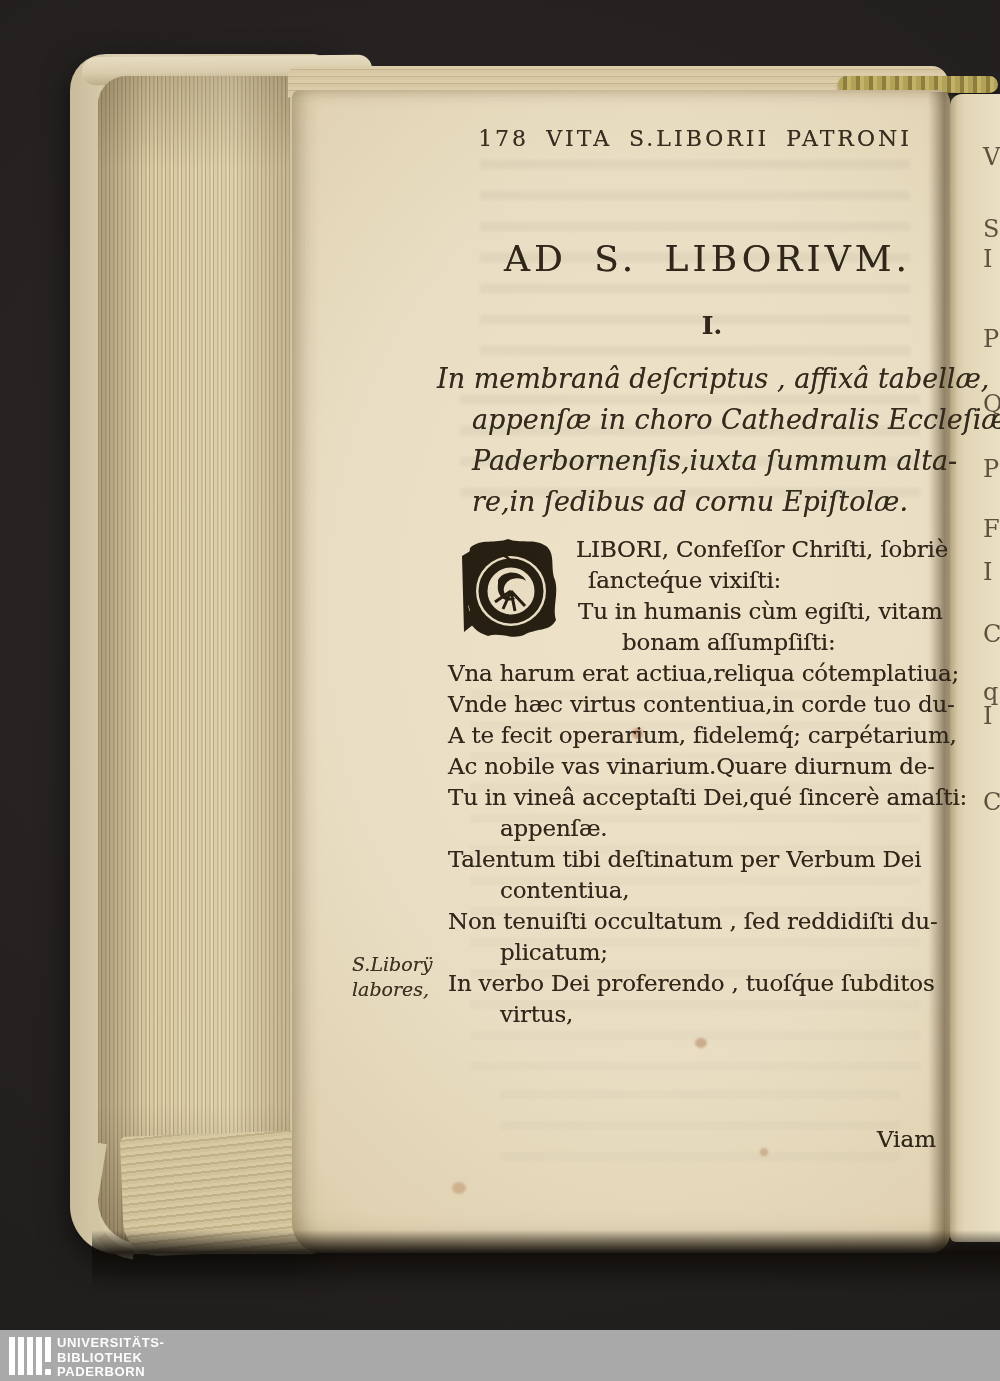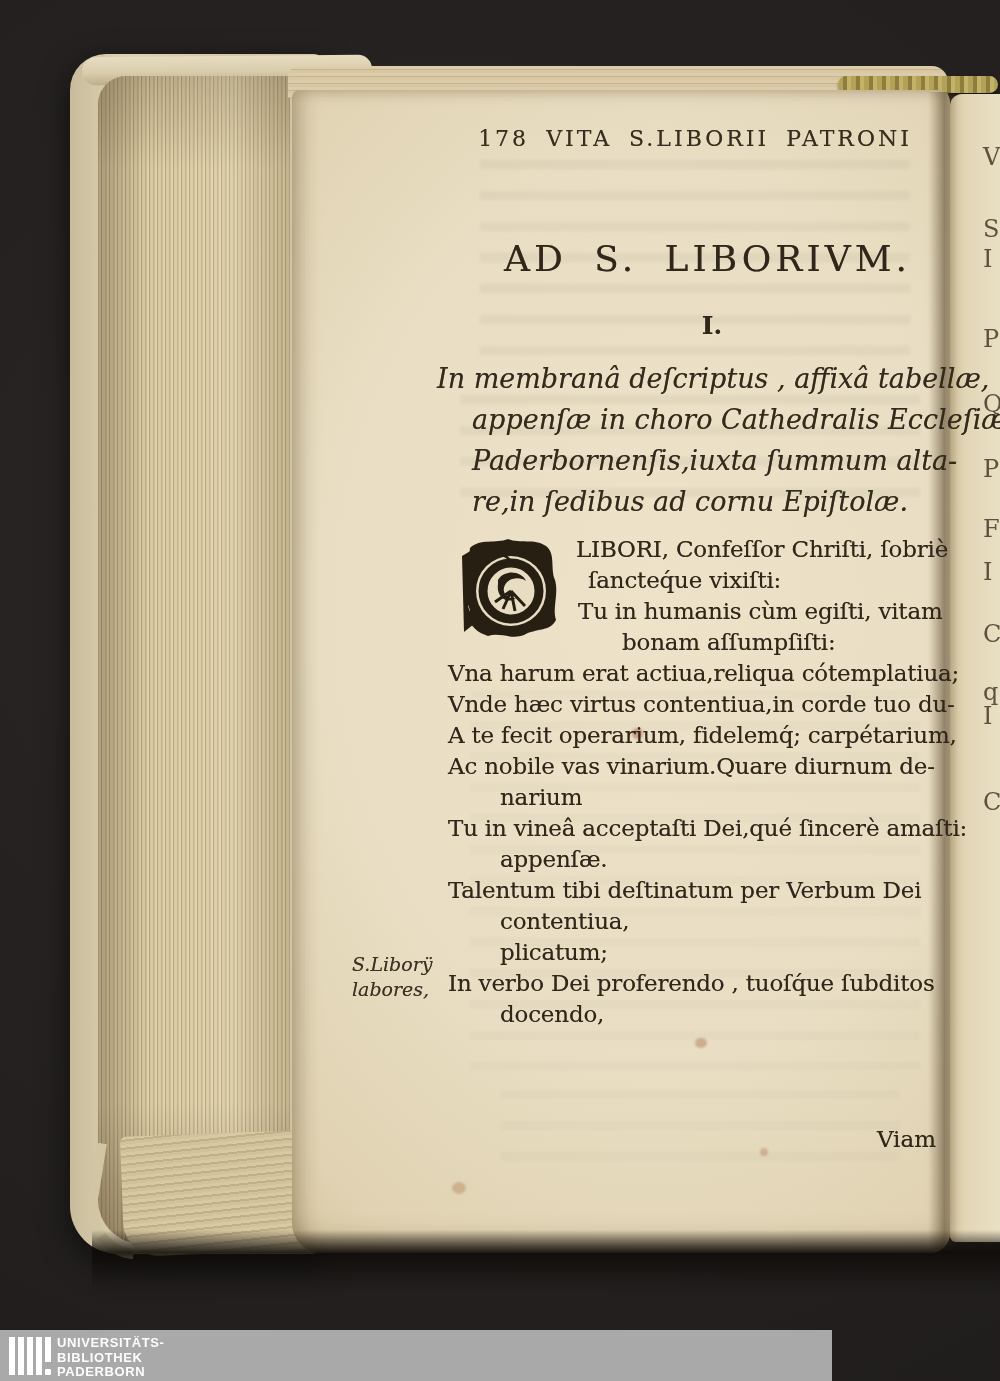--- a/index.html
+++ b/index.html
@@ -56,21 +56,21 @@
   .hymn{top:534px;left:448px;width:492px;font-size:23px;line-height:31px;letter-spacing:-.2px;}
   .hymn div{white-space:nowrap;}
   .hymn .m1{margin-left:128px;} .hymn .m2{margin-left:140px;}
   .hymn .m3{margin-left:130px;} .hymn .m4{margin-left:174px;}
   .hymn .ind{margin-left:52px;}
   .margin-note{top:952px;left:352px;font-size:19px;line-height:25px;font-style:italic;color:#3b3122;}
   .catchword{top:1126px;left:448px;width:488px;text-align:right;font-size:23px;}
   .initial{left:462px;top:536px;width:96px;height:104px;}
   .facing-letter{position:absolute;left:33px;font-size:24px;color:#45392a;opacity:.85;white-space:nowrap;}
   
-  .footer-band{left:0;top:1330px;width:832px;height:51px;background:#a9a9a9;
+  .footer-band{left:0;top:1330px;width:1000px;height:51px;background:#a9a9a9;
     font-family:"Liberation Sans","DejaVu Sans",sans-serif;}
   .logo-bars{position:absolute;left:9px;top:7px;display:flex;align-items:flex-start;}
   .bar{width:6px;height:38px;background:#ffffff;margin-right:3px;}
   .bar-col{display:flex;flex-direction:column;justify-content:space-between;height:38px;margin-right:3px;}
   .bar-col .short{width:6px;height:25px;background:#ffffff;}
   .bar-col .dot{width:6px;height:6px;background:#ffffff;border-radius:1px;}
   .logo-text{position:absolute;left:57px;top:6px;color:#fdfdfd;font-size:13px;font-weight:bold;
     line-height:14.5px;letter-spacing:.6px;}
 </style>
 </head>
@@ -140,28 +140,28 @@
 
   <div class="t hymn">
     <div class="m1">LIBORI, Confeſſor Chriſti, ſobriè</div>
     <div class="m2">ſancteq́ue vixiſti:</div>
     <div class="m3">Tu in humanis cùm egiſti, vitam</div>
     <div class="m4">bonam aſſumpſiſti:</div>
     <div>Vna harum erat actiua,reliqua cótemplatiua;</div>
     <div>Vnde hæc virtus contentiua,in corde tuo du-</div>
     <div>A te fecit operarium, fidelemq́; carpétarium,</div>
     <div>Ac nobile vas vinarium.Quare diurnum de-</div>
-    <div class="ind">narium</div>
     <div>Tu in vineâ acceptaſti Dei,qué ſincerè amaſti:</div>
     <div class="ind">appenſæ.</div>
     <div>Talentum tibi deſtinatum per Verbum Dei</div>
     <div class="ind">contentiua,</div>
+    <div>Non tenuiſti occultatum , ſed reddidiſti du-</div>
     <div class="ind">plicatum;</div>
     <div>In verbo Dei proferendo , tuoſq́ue ſubditos</div>
-    <div class="ind">docendo,</div>
+    <div class="ind">virtus,</div>
   </div>
 
   <div class="t margin-note">
     <div>S.Liborÿ</div>
     <div>labores,</div>
   </div>
 
   <div class="t catchword">Viam</div>
 
   <div class="abs bottom-shadow"></div>

